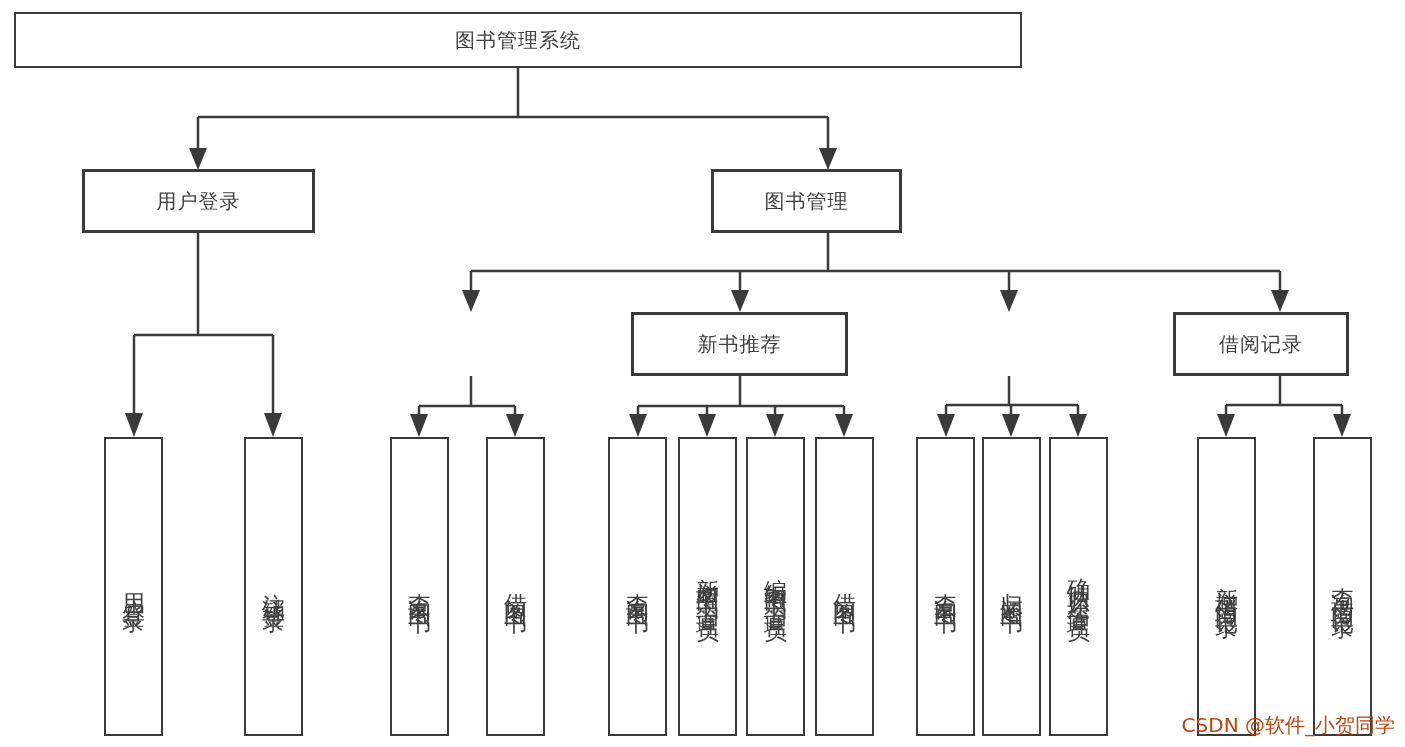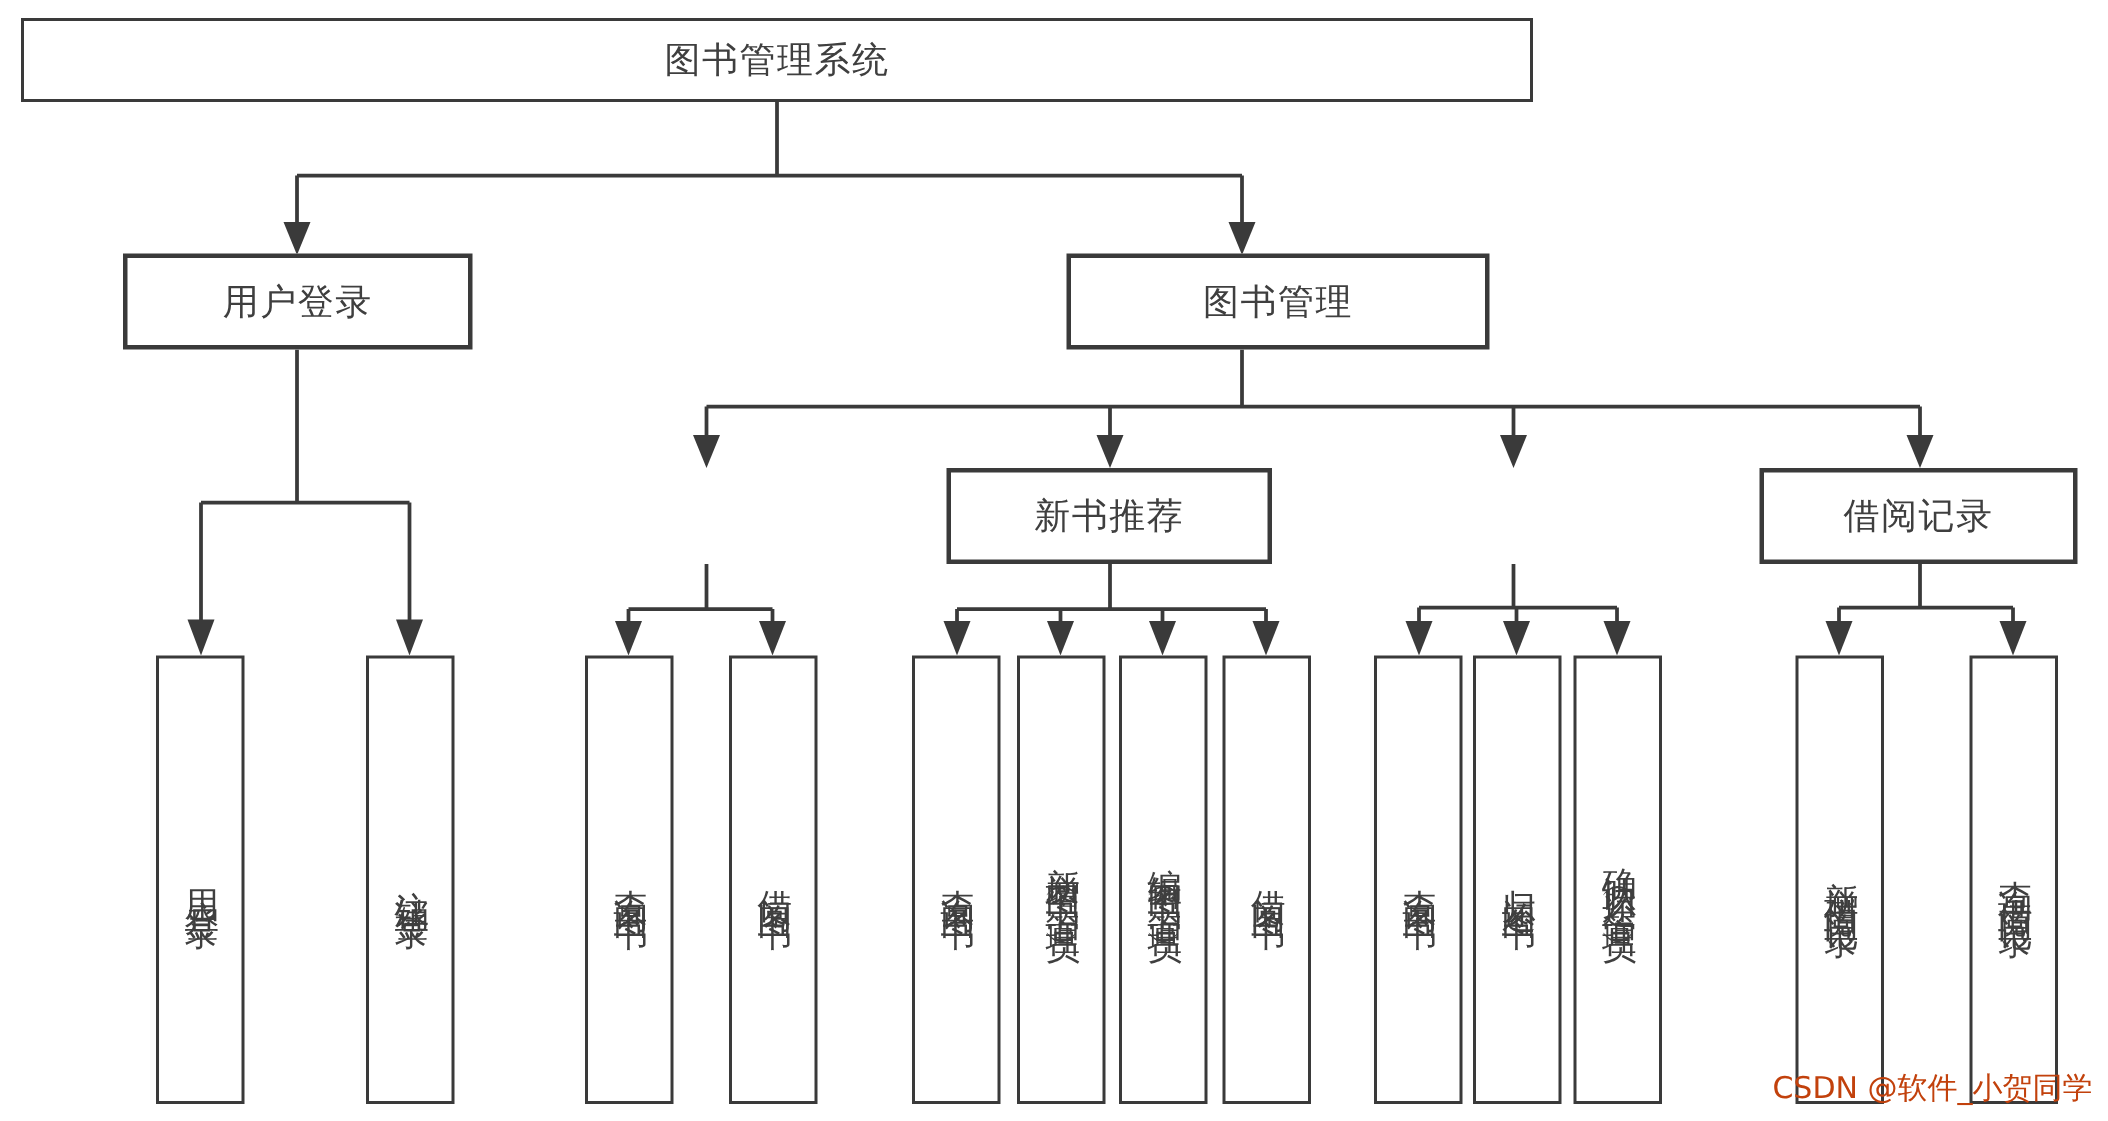--- a/index.html
+++ b/index.html
@@ -24,21 +24,21 @@
   }
   #connectors polygon {
     fill: #3a3a3a; stroke: none;
   }
   .hbox {
     position: absolute;
     box-sizing: border-box;
     background: #ffffff;
     border: 3px solid #3a3a3a;
     display: flex; align-items: center; justify-content: center;
-    font-size: 24px; color: #3f3f3f;
+    font-size: 20px; color: #3f3f3f;
     letter-spacing: 1px;
     z-index: 2;
     white-space: nowrap;
   }
   .root-box {
     left: 14px; top: 12px; width: 1008px; height: 56px;
     border-width: 2px;
   }
   .vbox {
     position: absolute;
@@ -110,24 +110,24 @@
     <g>
       <path d="M1280 376 V405 M1226 405 H1342 M1226 405 V416 M1342 405 V416"></path>
       <polygon points="1217,414 1235,414 1226,437"></polygon>
       <polygon points="1333,414 1351,414 1342,437"></polygon>
     </g>
   </svg>
 
   <div class="hbox root-box">图书管理系统</div>
 
   <div class="hbox" style="left:82px; top:169px; width:233px; height:64px;">用户登录</div>
-  <div class="hbox" style="left:711px; top:169px; width:282px; height:64px;">图书管理</div>
+  <div class="hbox" style="left:711px; top:169px; width:191px; height:64px;">图书管理</div>
 
   <div class="hbox" style="left:631px; top:312px; width:217px; height:64px;">新书推荐</div>
-  <div class="hbox" style="left:1173px; top:312px; width:212px; height:64px;">借阅记录</div>
+  <div class="hbox" style="left:1173px; top:312px; width:176px; height:64px;">借阅记录</div>
 
   <div class="vbox" style="left:104px;">
     <span>用户登录</span>
   </div>
   <div class="vbox" style="left:244px;">
     <span>注销登录</span>
   </div>
 
   <div class="vbox" style="left:390px;">
     <span>查询图书</span>

